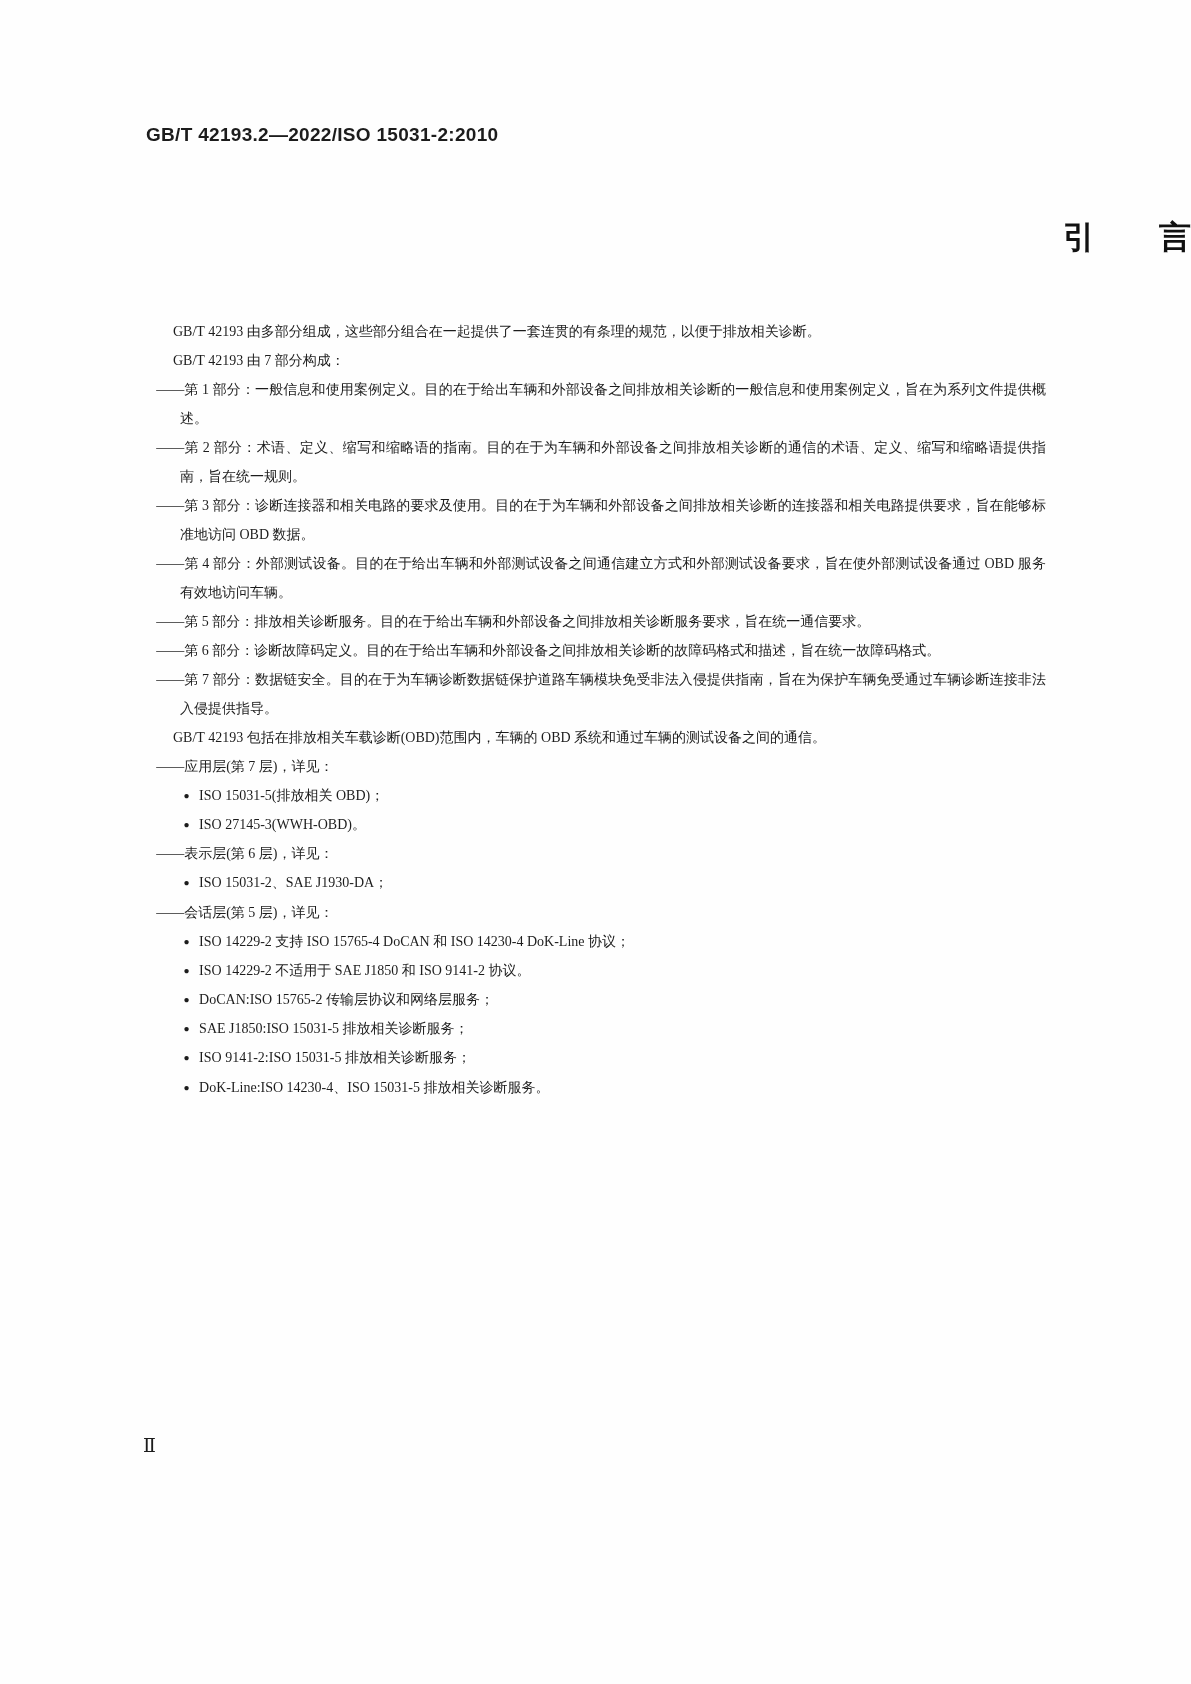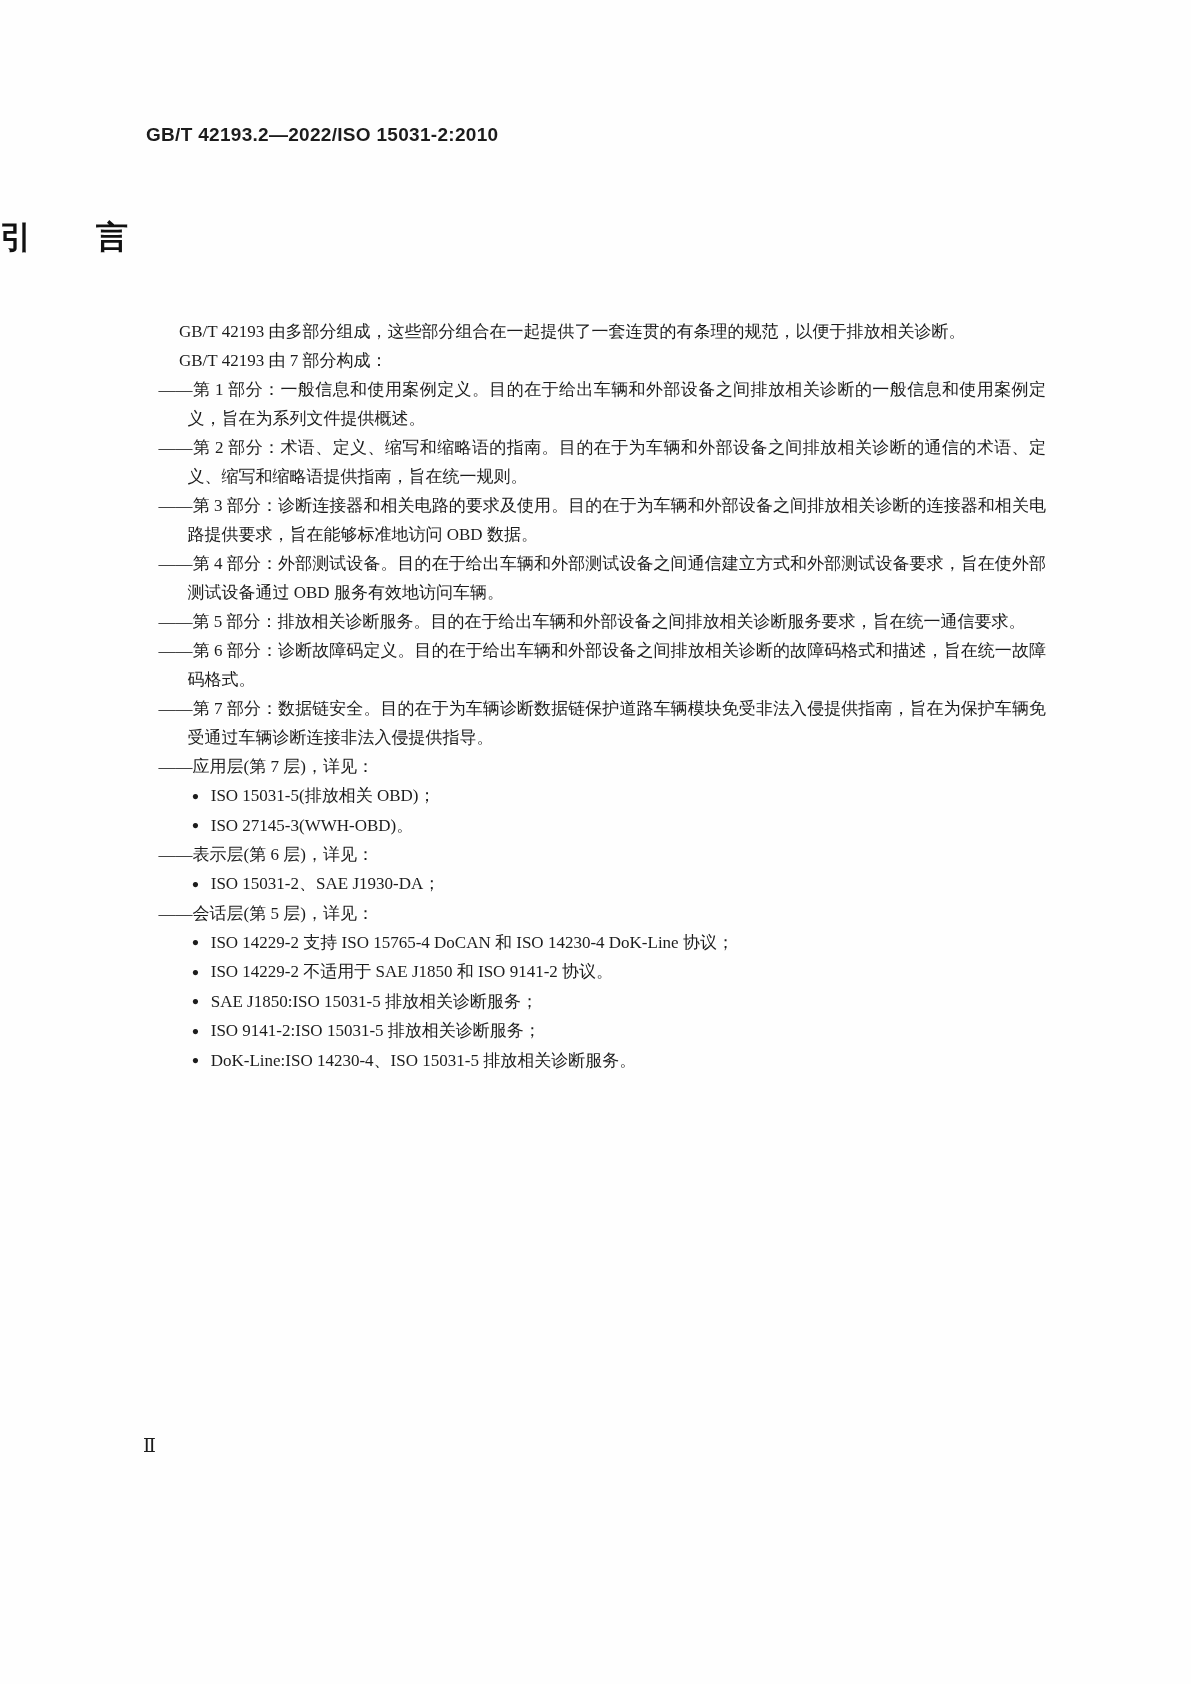--- a/index.html
+++ b/index.html
@@ -22,32 +22,32 @@
     font-weight: bold;
     font-size: 19px;
     letter-spacing: 0.3px;
     white-space: nowrap;
   }
   .doc-title {
     position: absolute;
     left: 0;
     right: 0;
     top: 216px;
-    text-align: left;
+    text-align: right;
     font-family: "Liberation Sans", "DejaVu Sans", sans-serif;
     font-weight: bold;
     font-size: 32px;
     color: #111;
   }
   .doc-body {
     position: absolute;
     left: 145px;
     top: 317px;
     width: 901px;
-    font-size: 17px;
+    font-size: 14px;
     line-height: 29px;
     text-align: justify;
   }
   p.para { text-indent: 2em; }
   p.dash-item {
     padding-left: 2.5em;
     text-indent: -1.7em;
   }
   p.bullet-item { padding-left: 2.75em; }
   .bullet {
@@ -75,32 +75,34 @@
   <div class="doc-body">
     <p class="para">GB/T 42193 由多部分组成，这些部分组合在一起提供了一套连贯的有条理的规范，以便于排放相关诊断。</p>
     <p class="para">GB/T 42193 由 7 部分构成：</p>
     <p class="dash-item">——第 1 部分：一般信息和使用案例定义。目的在于给出车辆和外部设备之间排放相关诊断的一般信息和使用案例定义，旨在为系列文件提供概述。</p>
     <p class="dash-item">——第 2 部分：术语、定义、缩写和缩略语的指南。目的在于为车辆和外部设备之间排放相关诊断的通信的术语、定义、缩写和缩略语提供指南，旨在统一规则。</p>
     <p class="dash-item">——第 3 部分：诊断连接器和相关电路的要求及使用。目的在于为车辆和外部设备之间排放相关诊断的连接器和相关电路提供要求，旨在能够标准地访问 OBD 数据。</p>
     <p class="dash-item">——第 4 部分：外部测试设备。目的在于给出车辆和外部测试设备之间通信建立方式和外部测试设备要求，旨在使外部测试设备通过 OBD 服务有效地访问车辆。</p>
     <p class="dash-item">——第 5 部分：排放相关诊断服务。目的在于给出车辆和外部设备之间排放相关诊断服务要求，旨在统一通信要求。</p>
     <p class="dash-item">——第 6 部分：诊断故障码定义。目的在于给出车辆和外部设备之间排放相关诊断的故障码格式和描述，旨在统一故障码格式。</p>
     <p class="dash-item">——第 7 部分：数据链安全。目的在于为车辆诊断数据链保护道路车辆模块免受非法入侵提供指南，旨在为保护车辆免受通过车辆诊断连接非法入侵提供指导。</p>
+    <p class="para">GB/T 42193 包括在排放相关车载诊断(OBD)范围内，车辆的 OBD 系统和通过车辆的测试设备之间的通信。</p>
 
     <p class="dash-item">——应用层(第 7 层)，详见：</p>
     <p class="bullet-item"><span class="bullet">●</span><span>ISO 15031-5(排放相关 OBD)；</span></p>
     <p class="bullet-item"><span class="bullet">●</span><span>ISO 27145-3(WWH-OBD)。</span></p>
 
     <p class="dash-item">——表示层(第 6 层)，详见：</p>
     <p class="bullet-item"><span class="bullet">●</span><span>ISO 15031-2、SAE J1930-DA；</span></p>
 
     <p class="dash-item">——会话层(第 5 层)，详见：</p>
     <p class="bullet-item"><span class="bullet">●</span><span>ISO 14229-2 支持 ISO 15765-4 DoCAN 和 ISO 14230-4 DoK-Line 协议；</span></p>
     <p class="bullet-item"><span class="bullet">●</span><span>ISO 14229-2 不适用于 SAE J1850 和 ISO 9141-2 协议。</span></p>
 
+    <p class="bullet-item"><span class="bullet">●</span><span>DoCAN:ISO 15765-2 传输层协议和网络层服务；</span></p>
     <p class="bullet-item"><span class="bullet">●</span><span>SAE J1850:ISO 15031-5 排放相关诊断服务；</span></p>
     <p class="bullet-item"><span class="bullet">●</span><span>ISO 9141-2:ISO 15031-5 排放相关诊断服务；</span></p>
     <p class="bullet-item"><span class="bullet">●</span><span>DoK-Line:ISO 14230-4、ISO 15031-5 排放相关诊断服务。</span></p>
   </div>
 
   <div class="page-number">Ⅱ</div>
 
 </div>
 
 </body></html>

